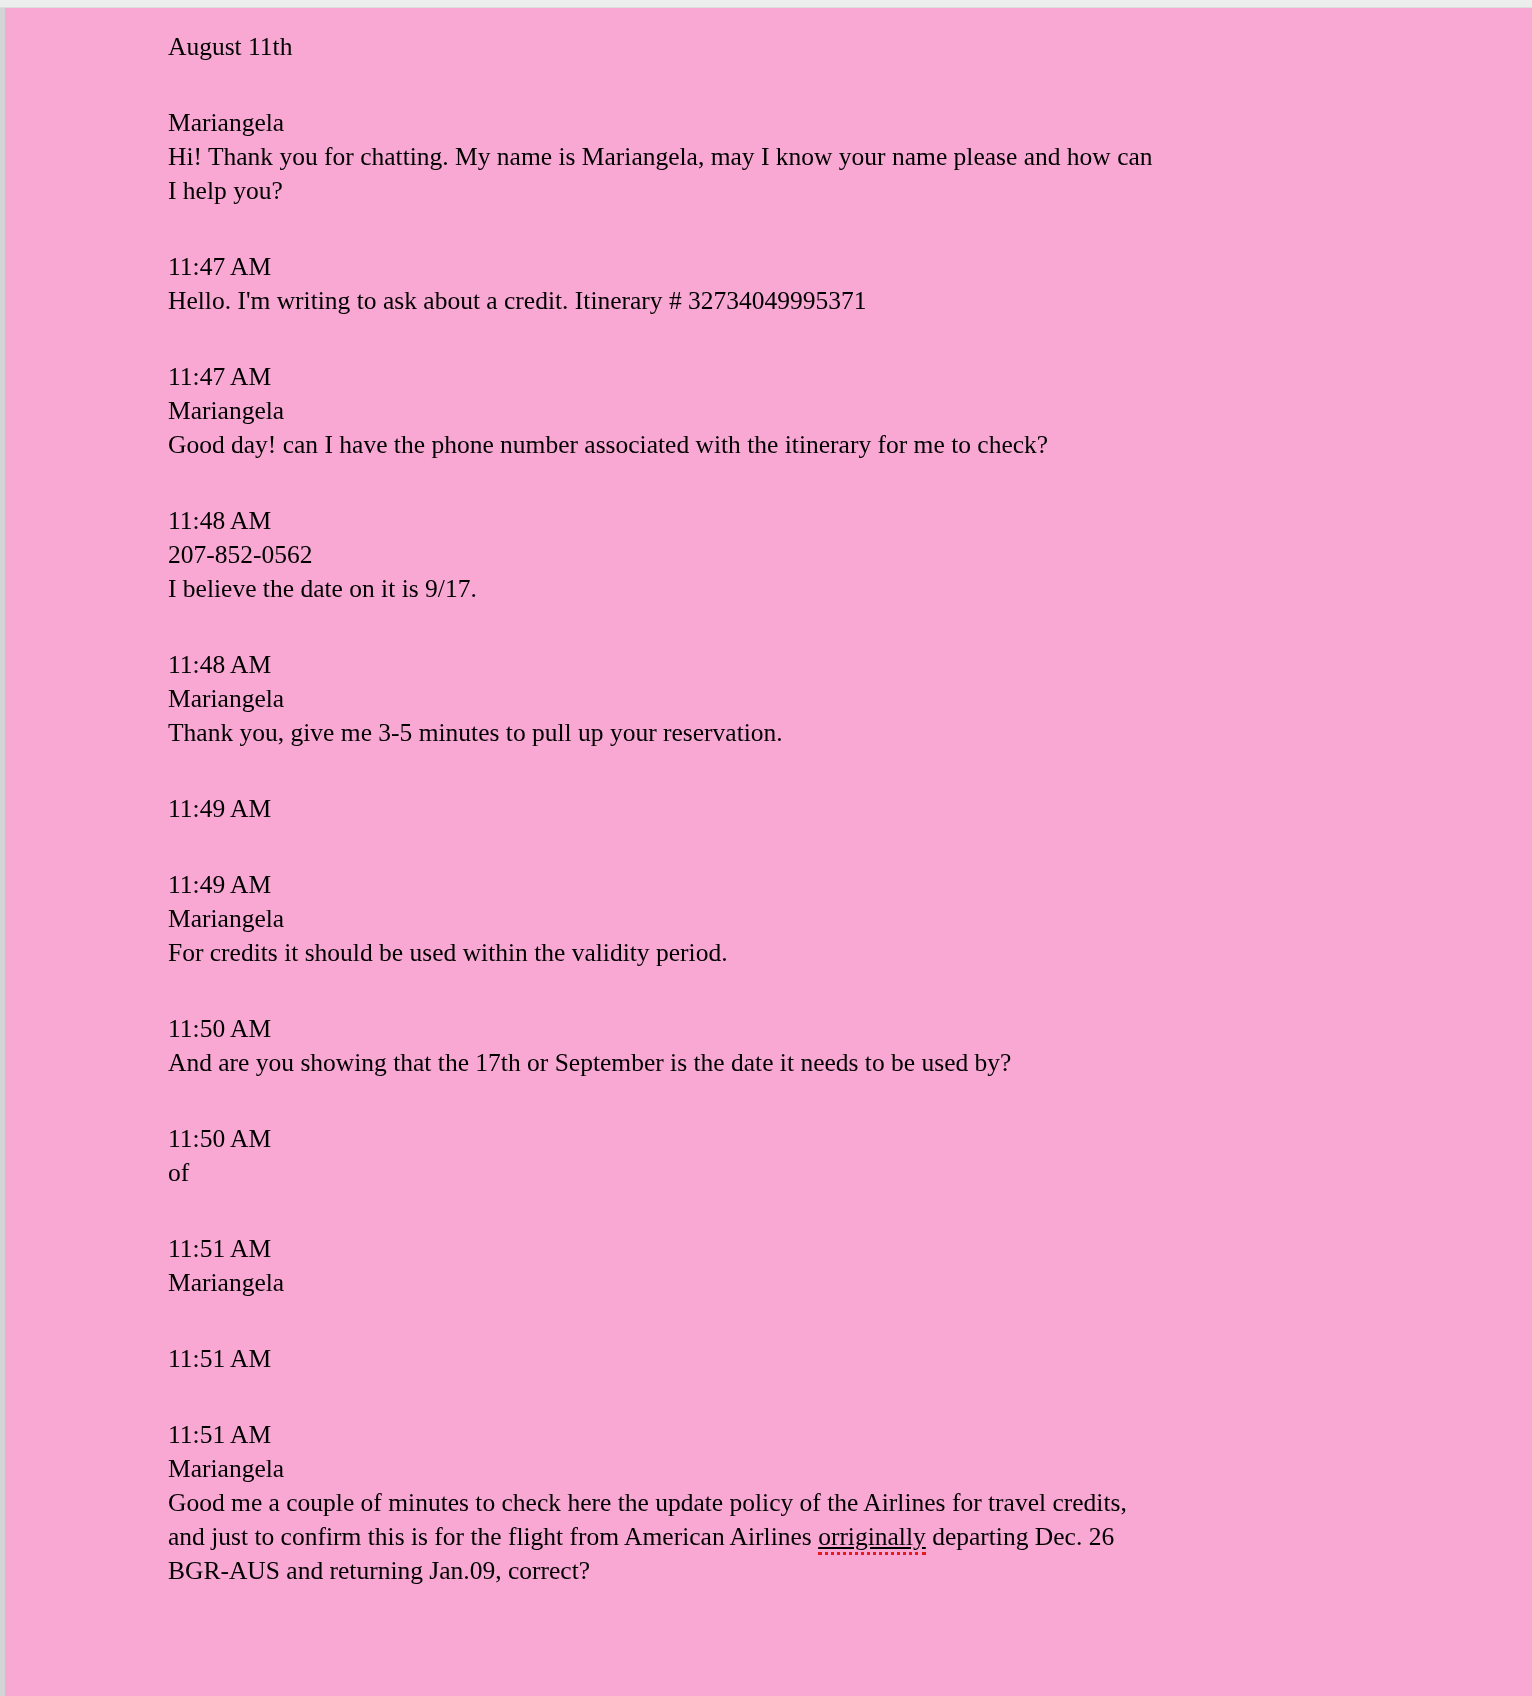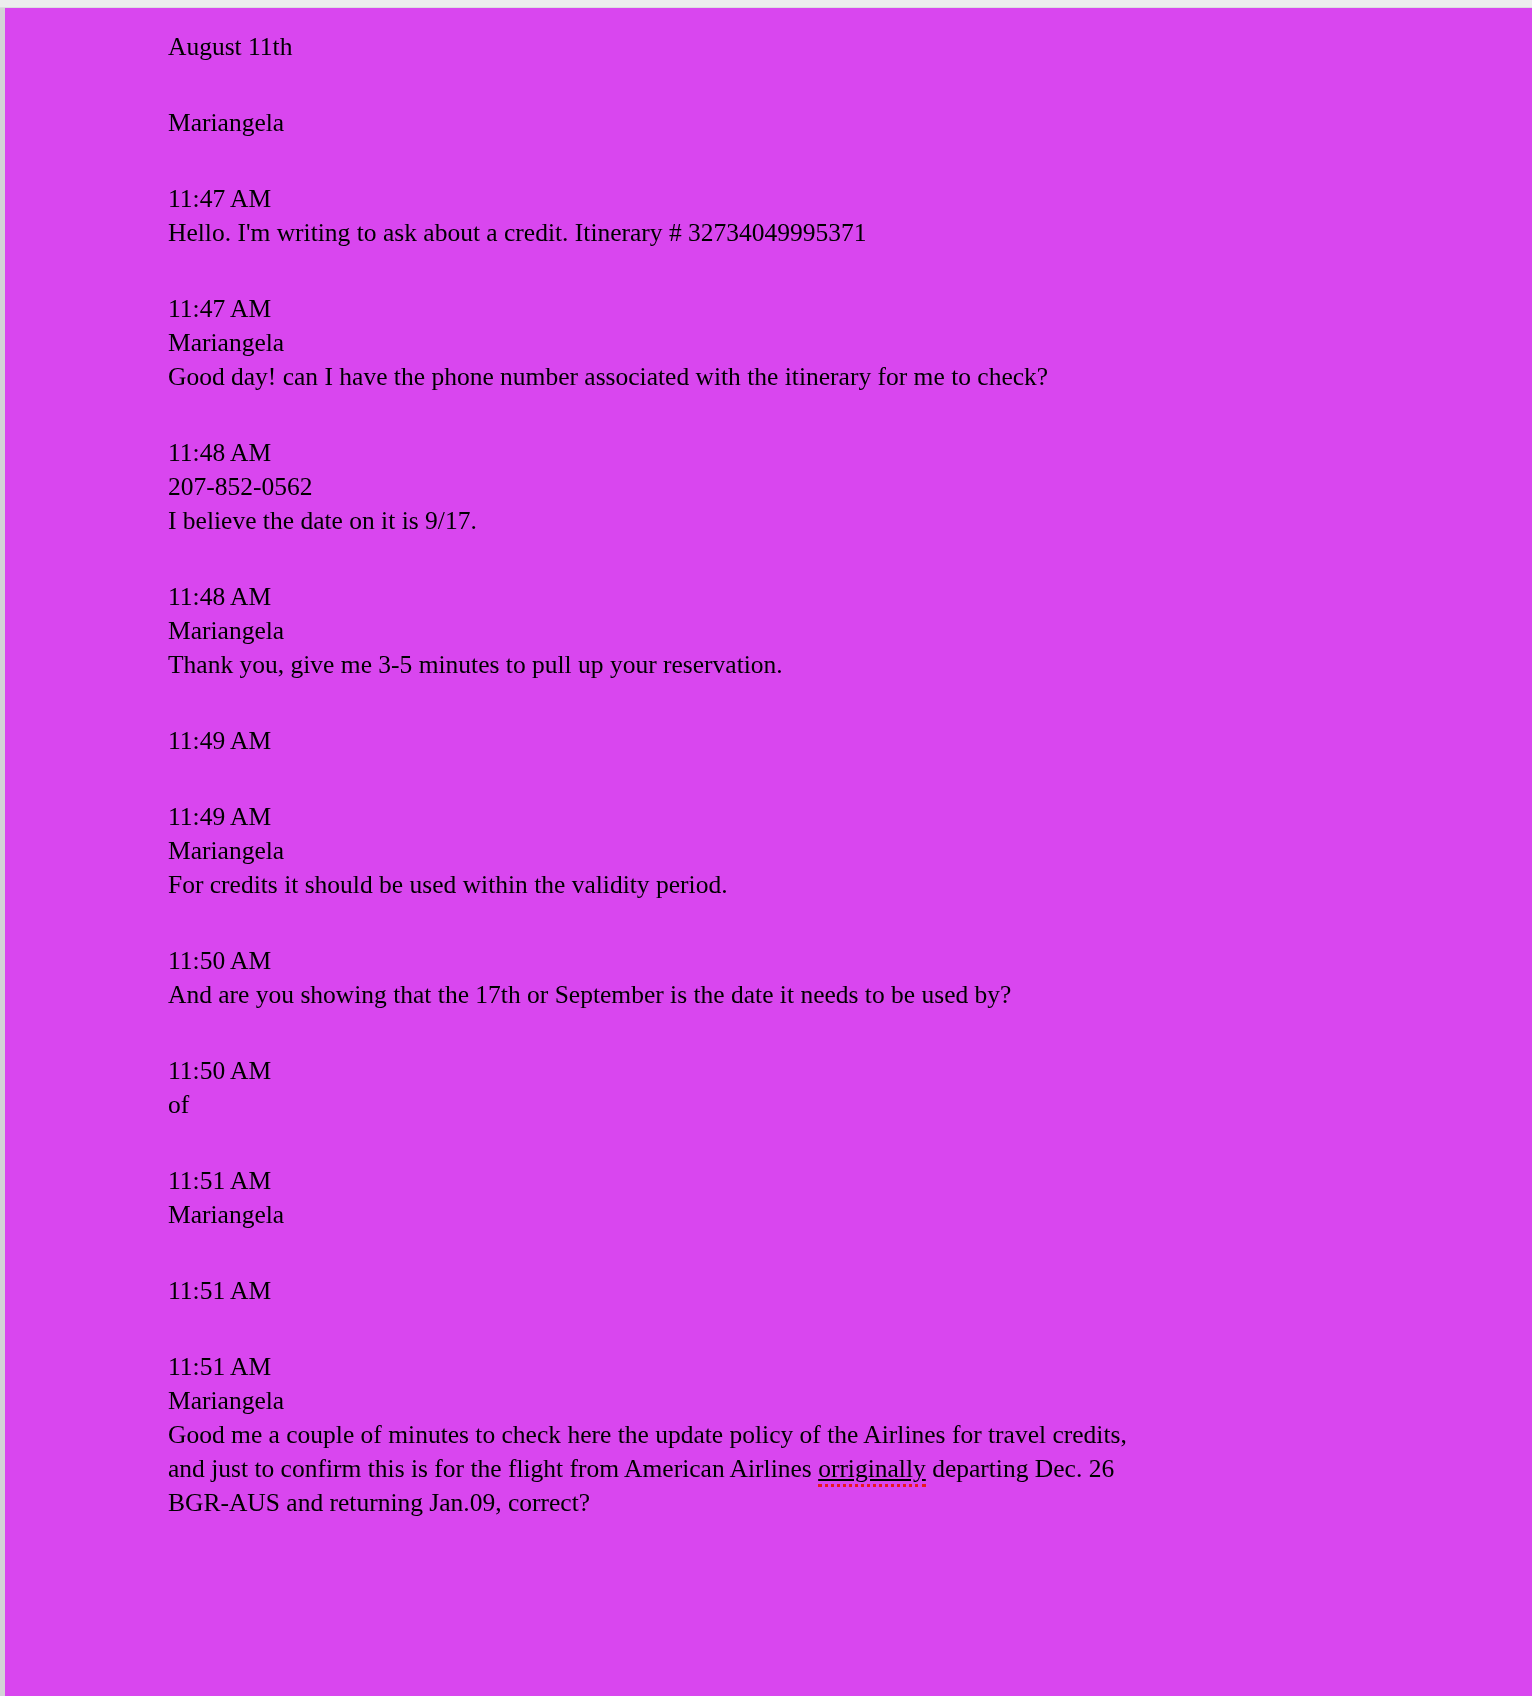--- a/index.html
+++ b/index.html
@@ -35,21 +35,21 @@
     height: 1688px;
     background: #d3d4d6;
   }
 
   .page {
     position: absolute;
     top: 8px;
     left: 5px;
     width: 1527px;
     height: 1688px;
-    background: #d946ef;
+    background: #f9a8d4;
     padding: 22px 52px 0 163px;
   }
 
   .transcript {
     font-size: 25.5px;
     line-height: 34px;
   }
 
   .date-header {
     margin: 0 0 42px 0;
@@ -79,20 +79,22 @@
 
 <div class="top-strip"></div>
 <div class="left-strip"></div>
 
 <div class="page">
   <div class="transcript">
     <p class="date-header">August 11th</p>
     <div id="messages">
         <div class="msg">
           <p class="sender">Mariangela</p>
+          <p class="body-line">Hi! Thank you for chatting. My name is Mariangela, may I know your name please and how can</p>
+          <p class="body-line">I help you?</p>
         </div>
         <div class="msg">
           <p class="timestamp">11:47 AM</p>
           <p class="body-line">Hello. I'm writing to ask about a credit. Itinerary # 32734049995371</p>
         </div>
         <div class="msg">
           <p class="timestamp">11:47 AM</p>
           <p class="sender">Mariangela</p>
           <p class="body-line">Good day! can I have the phone number associated with the itinerary for me to check?</p>
         </div>

